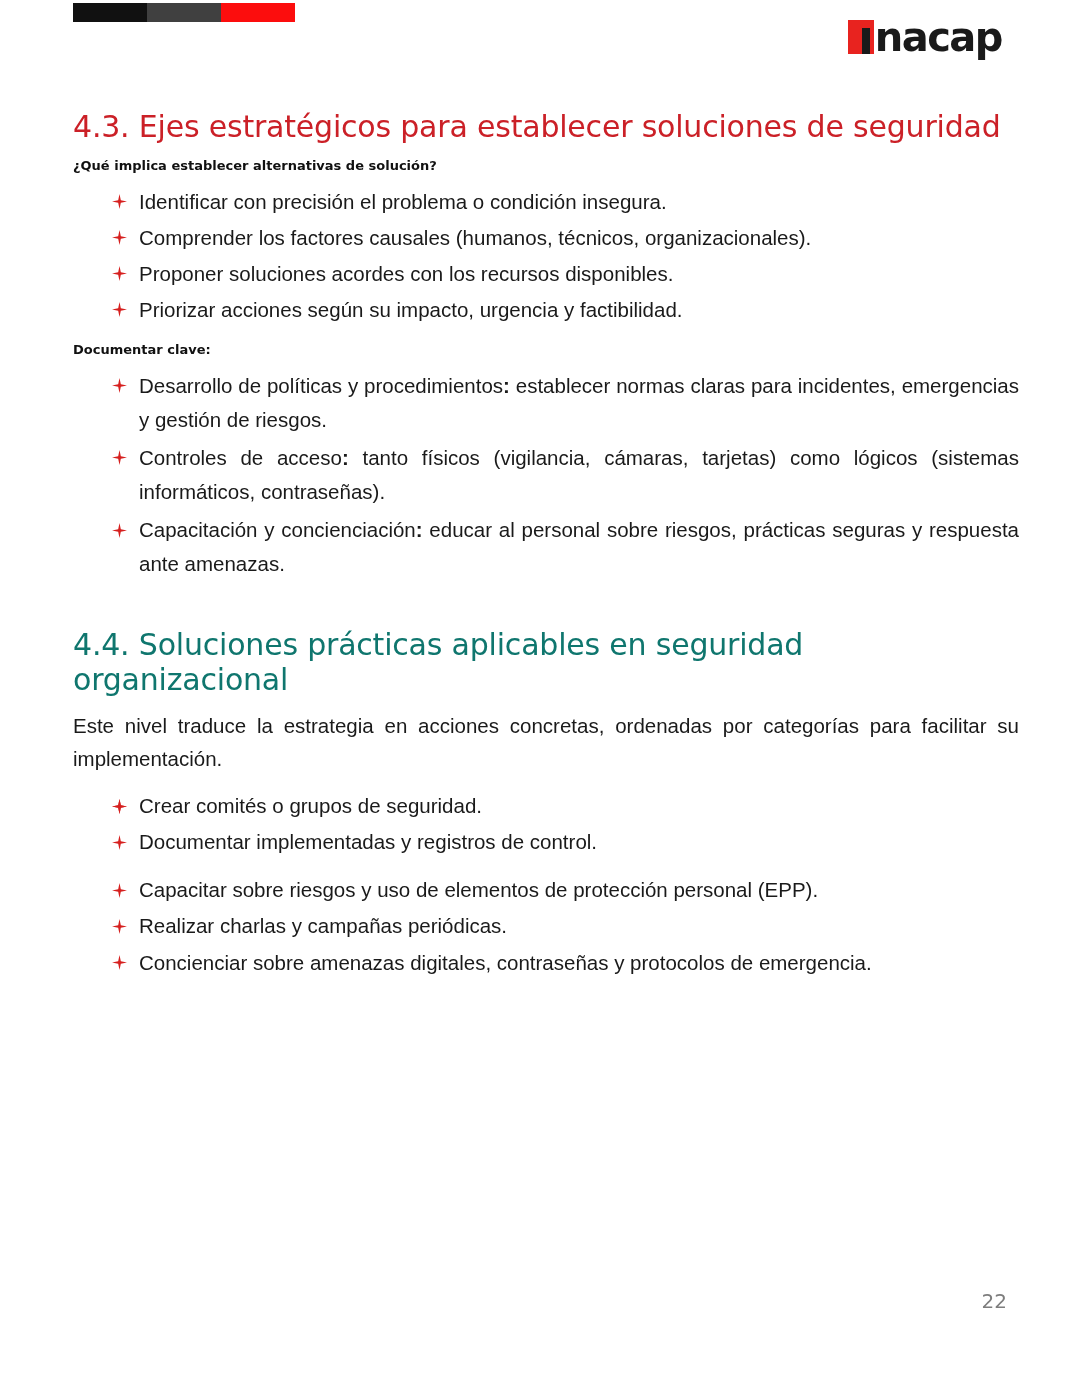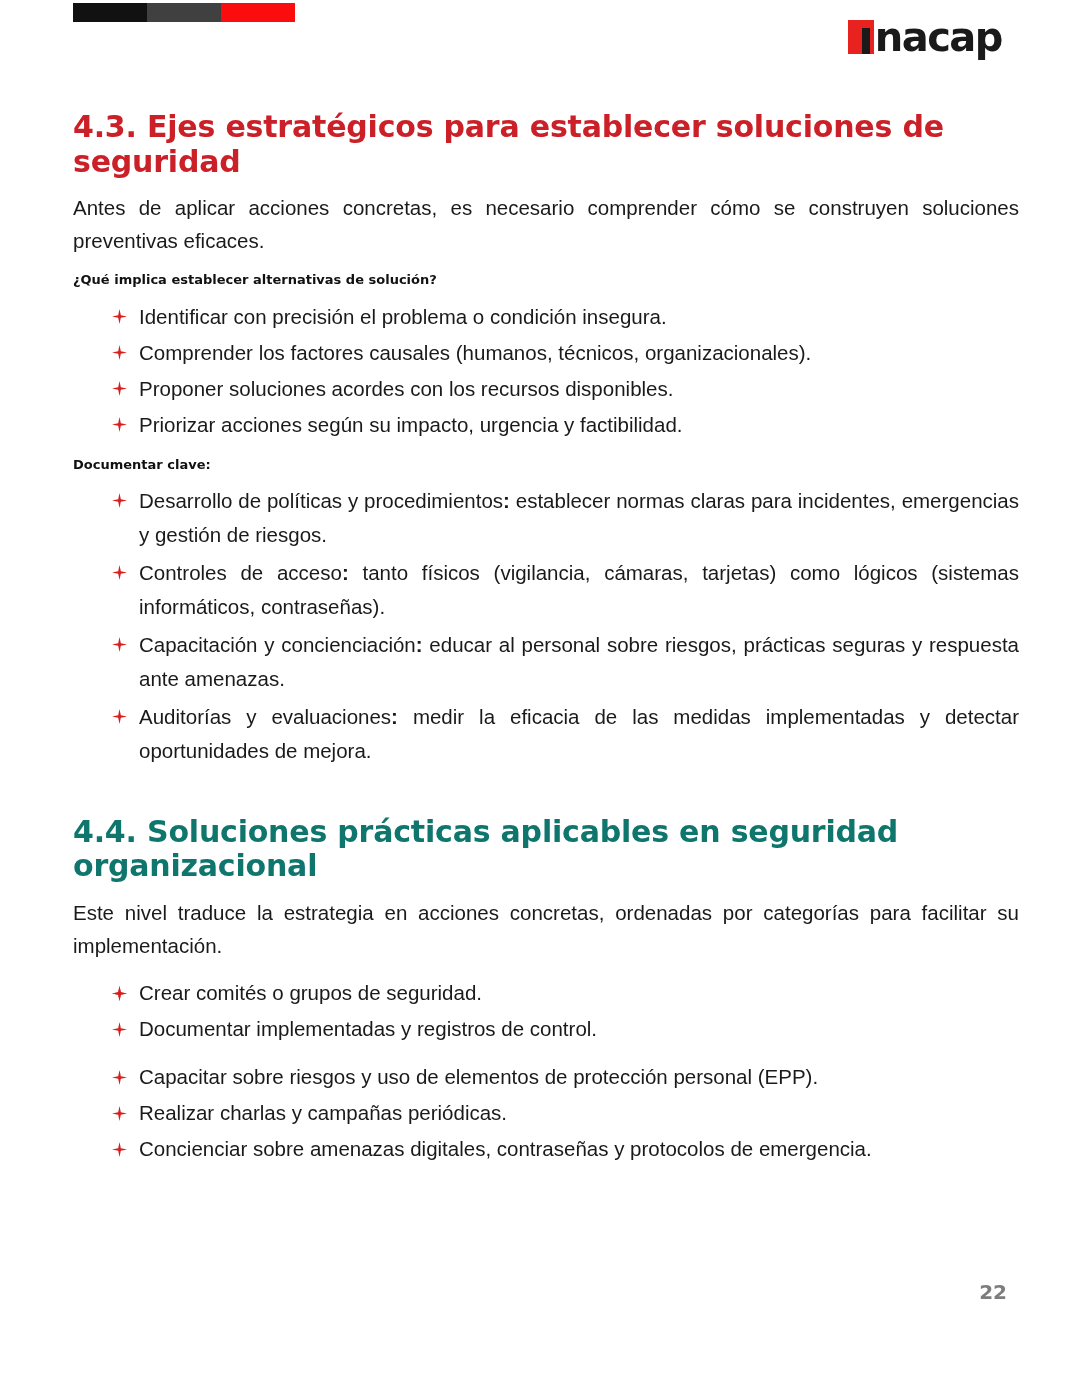--- a/index.html
+++ b/index.html
@@ -85,21 +85,21 @@
     position: absolute;
     left: 73px;
     top: 110px;
     width: 946px;
   }
 
   h2.section-heading {
     font-family: "DejaVu Sans", sans-serif;
     color: #CB2027;
     font-size: 30px;
-    font-weight: bold;
+    font-weight: normal;
     line-height: 1.15;
     margin: 0 0 12px 0;
     letter-spacing: -0.2px;
   }
   h2.section-heading.second {
     margin-top: 30px;
   }
 
   p.body-text {
     font-size: 20.5px;
@@ -157,23 +157,23 @@
   ul.bullets > li .bullet-icon svg {
     display: block;
   }
   .lead-colon {
     font-weight: bold;
   }
 
   .page-number {
     position: absolute;
     right: 73px;
-    bottom: 93px;
+    bottom: 84px;
     font-size: 20px;
-    font-weight: bold;
+    font-weight: normal;
     color: #7d7d7d;
     font-family: "DejaVu Sans", sans-serif;
   }
 </style>
 </head>
 <body>
 
 <div class="page">
 
   <div class="header-bar">
@@ -187,21 +187,20 @@
       <span class="sq" style="background: rgb(232, 35, 31);"></span>
       <span class="stem"></span>
     </span>
     <span class="logo-word">nacap</span>
   </div>
 
   <div class="content">
 
     <h2 class="section-heading" style="color: rgb(203, 32, 39);">4.3. Ejes estratégicos para establecer soluciones de seguridad</h2>
 
-    <p class="body-text">Antes de aplicar acciones concretas, es necesario comprender cómo se construyen soluciones preventivas eficaces.</p>
 
     <h3 class="subhead">¿Qué implica establecer alternativas de solución?</h3>
 
     <ul class="bullets">
       <li>
         <span class="bullet-icon" style="color: rgb(214, 32, 31);">
           <svg width="15" height="15" viewBox="0 0 16 16">
               <path d="M8 0 L9.4 6.6 L16 8 L9.4 9.4 L8 16 L6.6 9.4 L0 8 L6.6 6.6 Z" fill="currentColor"></path>
             </svg>
         </span>
@@ -250,27 +249,20 @@
             </svg>
         </span><span>Controles de acceso</span><span class="lead-colon">:</span><span> tanto físicos (vigilancia, cámaras, tarjetas) como lógicos (sistemas informáticos, contraseñas).</span>
       </li>
       <li>
         <span class="bullet-icon" style="color: rgb(214, 32, 31);">
           <svg width="15" height="15" viewBox="0 0 16 16">
               <path d="M8 0 L9.4 6.6 L16 8 L9.4 9.4 L8 16 L6.6 9.4 L0 8 L6.6 6.6 Z" fill="currentColor"></path>
             </svg>
         </span><span>Capacitación y concienciación</span><span class="lead-colon">:</span><span> educar al personal sobre riesgos, prácticas seguras y respuesta ante amenazas.</span>
       </li>
-      <li>
-        <span class="bullet-icon" style="color: rgb(214, 32, 31);">
-          <svg width="15" height="15" viewBox="0 0 16 16">
-              <path d="M8 0 L9.4 6.6 L16 8 L9.4 9.4 L8 16 L6.6 9.4 L0 8 L6.6 6.6 Z" fill="currentColor"></path>
-            </svg>
-        </span><span>Auditorías y evaluaciones</span><span class="lead-colon">:</span><span> medir la eficacia de las medidas implementadas y detectar oportunidades de mejora.</span>
-      </li>
     </ul>
 
     <h2 class="section-heading second" style="color: #0f766e; margin-top: 47px;">4.4. Soluciones prácticas aplicables en seguridad organizacional</h2>
 
     <p class="body-text">Este nivel traduce la estrategia en acciones concretas, ordenadas por categorías para facilitar su implementación.</p>
 
 
     <ul class="bullets">
       <li>
         <span class="bullet-icon" style="color: rgb(214, 32, 31);">

